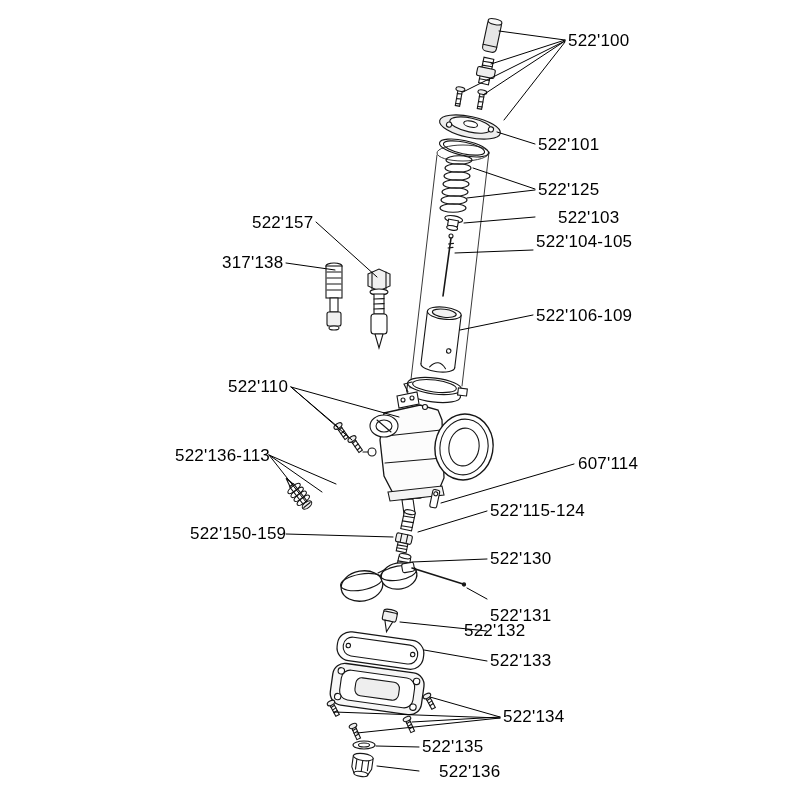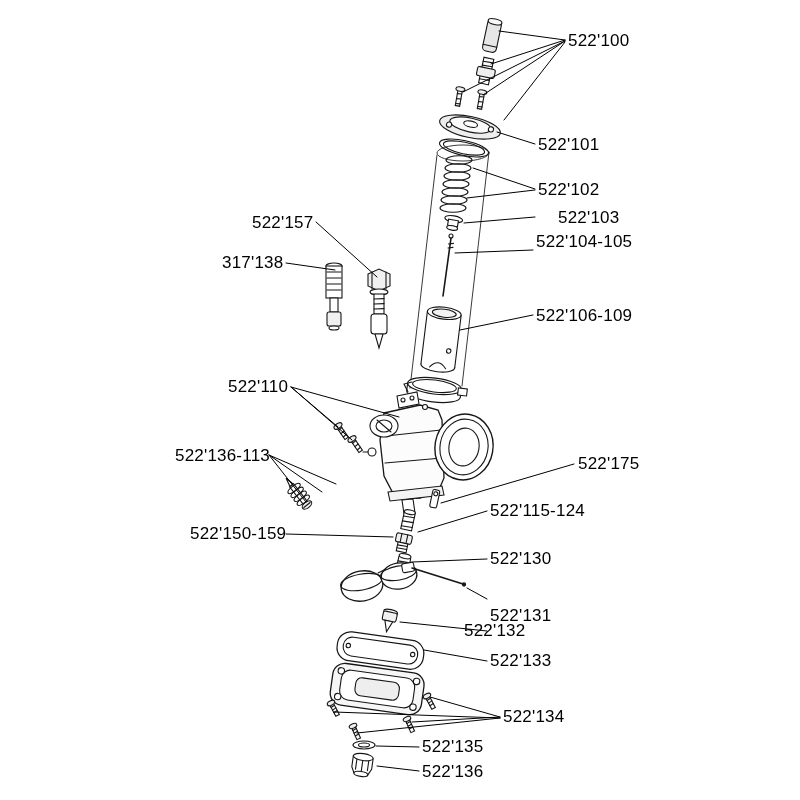--- a/index.html
+++ b/index.html
@@ -331,32 +331,32 @@
         <path d="M500 718 L334 712"></path>
         <path d="M419 747 L376 746"></path>
         <path d="M419 771 L377 766"></path>
       </g>
 
     </g>
   </svg>
 
   <div class="part-label" style="left:568px;top:31px">522'100</div>
   <div class="part-label" style="left:538px;top:135px">522'101</div>
-  <div class="part-label" style="left:538px;top:180px">522'102</div>
+  <div class="part-label" style="left:538px;top:180px">522'125</div>
   <div class="part-label" style="left:558px;top:208px">522'103</div>
   <div class="part-label" style="left:536px;top:232px">522'104-105</div>
   <div class="part-label" style="left:536px;top:306px">522'106-109</div>
   <div class="part-label" style="left:252px;top:213px">522'157</div>
   <div class="part-label" style="left:222px;top:253px">317'138</div>
   <div class="part-label" style="left:228px;top:377px">522'110</div>
   <div class="part-label" style="left:175px;top:446px">522'136-113</div>
-  <div class="part-label" style="left:578px;top:454px">522'175</div>
+  <div class="part-label" style="left:578px;top:454px">607'114</div>
   <div class="part-label" style="left:490px;top:501px">522'115-124</div>
   <div class="part-label" style="left:190px;top:524px">522'150-159</div>
   <div class="part-label" style="left:490px;top:549px">522'130</div>
   <div class="part-label" style="left:490px;top:606px">522'131</div>
   <div class="part-label" style="left:464px;top:621px">522'132</div>
   <div class="part-label" style="left:490px;top:651px">522'133</div>
   <div class="part-label" style="left:503px;top:707px">522'134</div>
   <div class="part-label" style="left:422px;top:737px">522'135</div>
-  <div class="part-label" style="left:422px;top:762px">522'136</div>
+  <div class="part-label" style="left:439px;top:762px">522'136</div>
 
 </div>
 
 </body></html>

